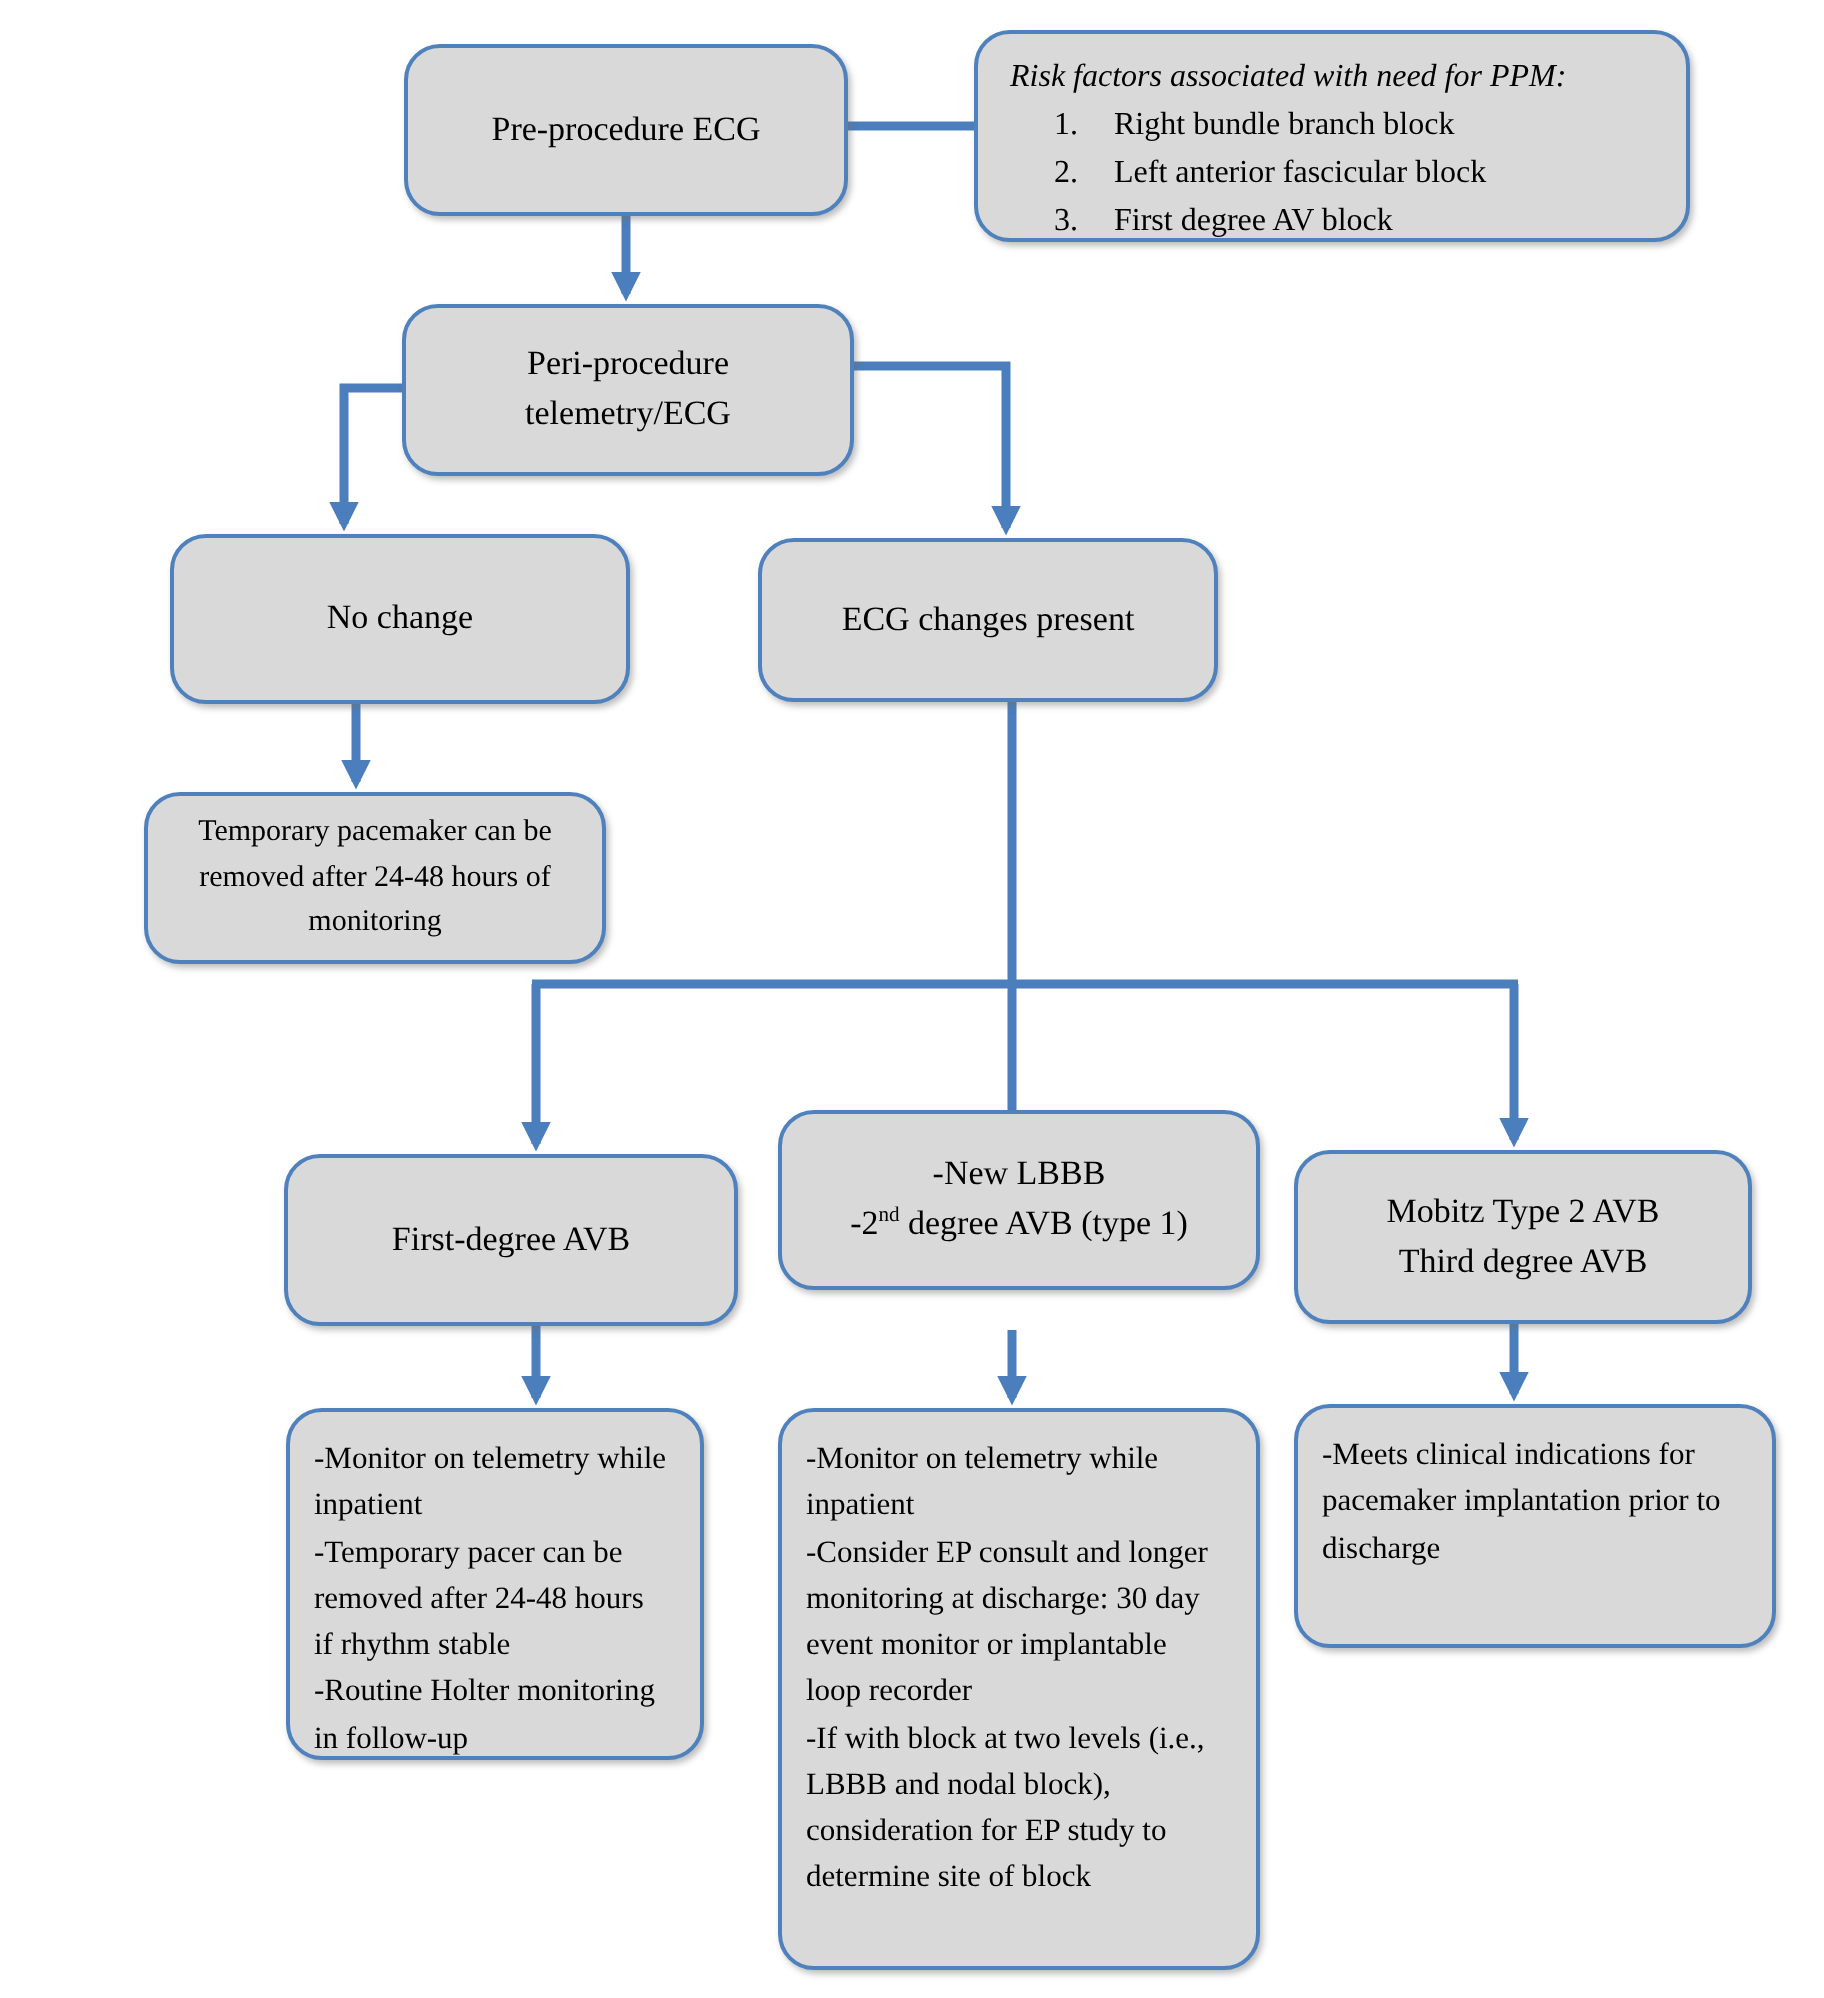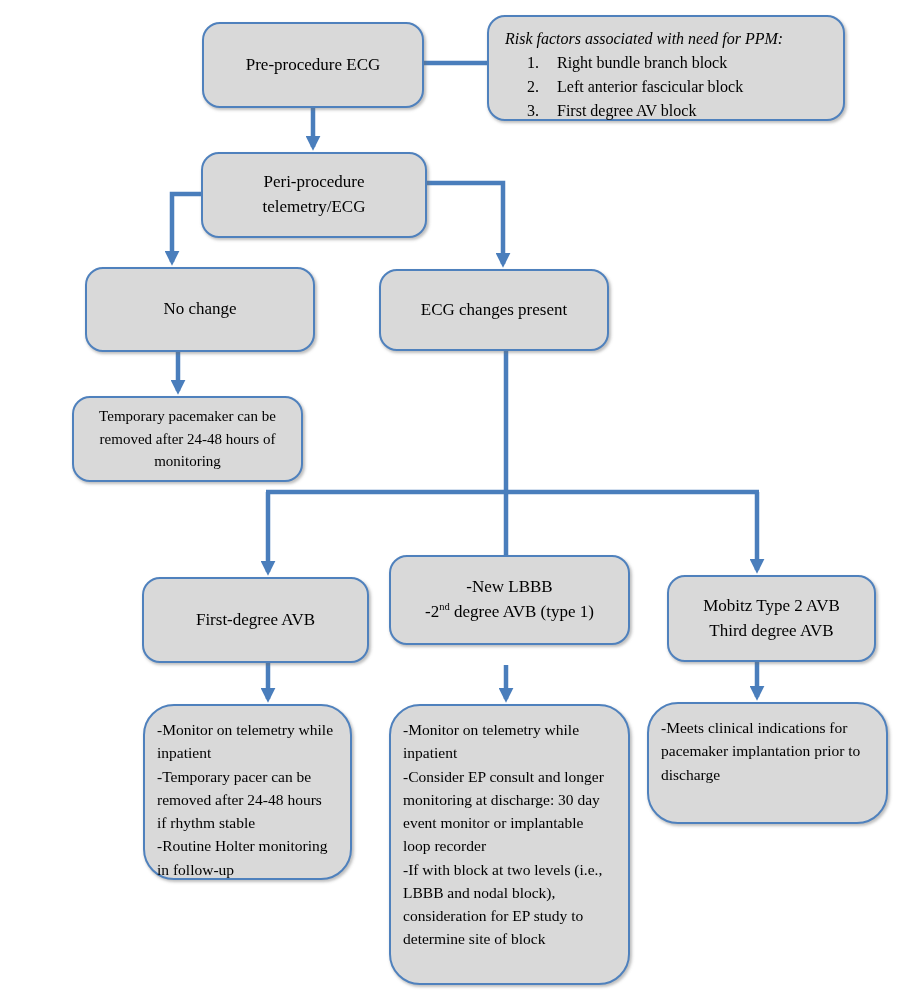--- a/index.html
+++ b/index.html
@@ -23,21 +23,20 @@
   .label-node{
     display:flex;flex-direction:column;
     align-items:center;justify-content:center;
     text-align:center;
     font-size:17px;line-height:1.45;
   }
   .detail-node{
     padding:12px 16px 10px 12px;
     font-size:15.5px;line-height:1.5;
     text-align:left;
-    border-radius:31px;
   }
   .center-text{
     display:flex;flex-direction:column;
     align-items:center;justify-content:center;
     text-align:center;
     font-size:15px;line-height:1.5;
     padding:0 12px;
     margin-left:45px;
   }
   .risk-node{padding:10px 10px 8px 16px;font-size:16px;line-height:1.5;}
@@ -115,21 +114,21 @@
 
   <div class="node label-node" style="left:142px;top:577px;width:227px;height:86px;">
     <div>First-degree AVB</div>
   </div>
 
   <div class="node label-node" style="left:389px;top:555px;width:241px;height:90px;">
     <div>-New LBBB</div>
     <div>-2<sup>nd</sup> degree AVB (type 1)</div>
   </div>
 
-  <div class="node label-node" style="left:647px;top:575px;width:209px;height:87px;margin-left:20px;">
+  <div class="node label-node" style="left:647px;top:575px;width:229px;height:87px;">
     <div>Mobitz Type 2 AVB</div>
     <div>Third degree AVB</div>
   </div>
 
   <div class="node detail-node" style="left:143px;top:704px;width:209px;height:176px;">
     <div>-Monitor on telemetry while inpatient</div>
     <div>-Temporary pacer can be removed after 24-48 hours if rhythm stable</div>
     <div>-Routine Holter monitoring in follow-up</div>
   </div>
 

